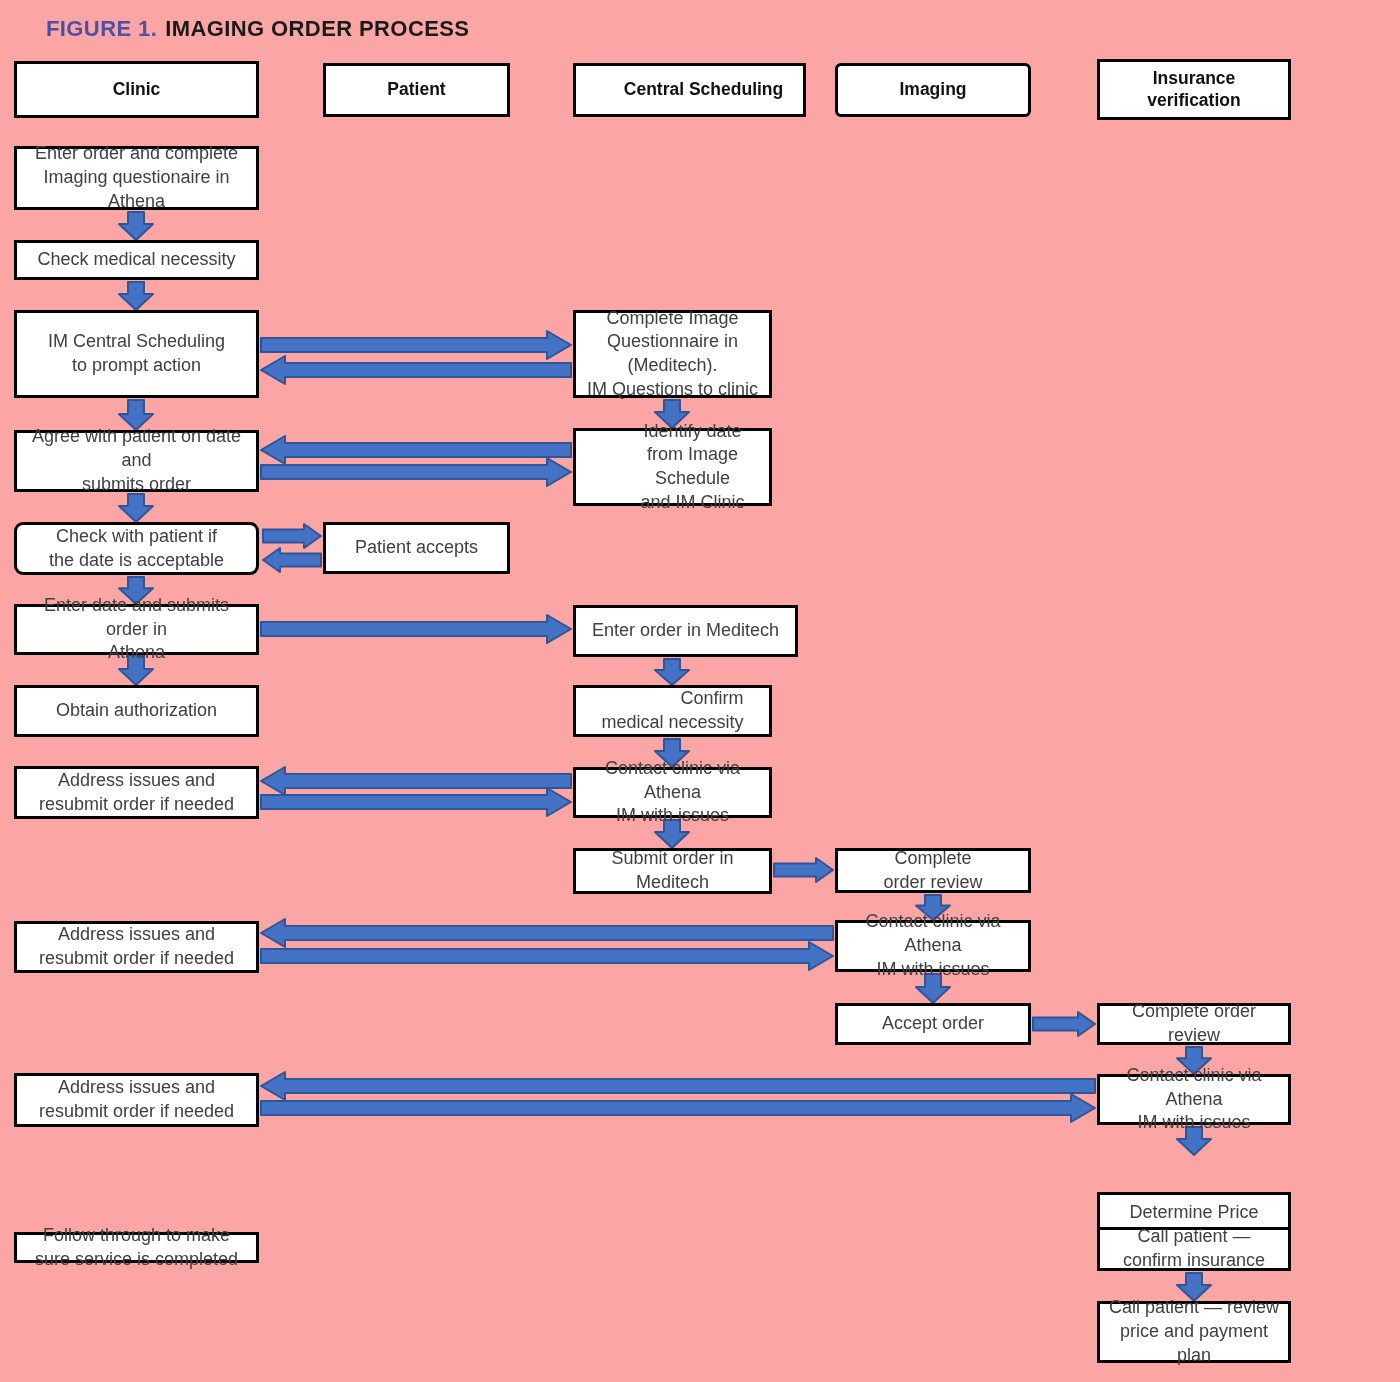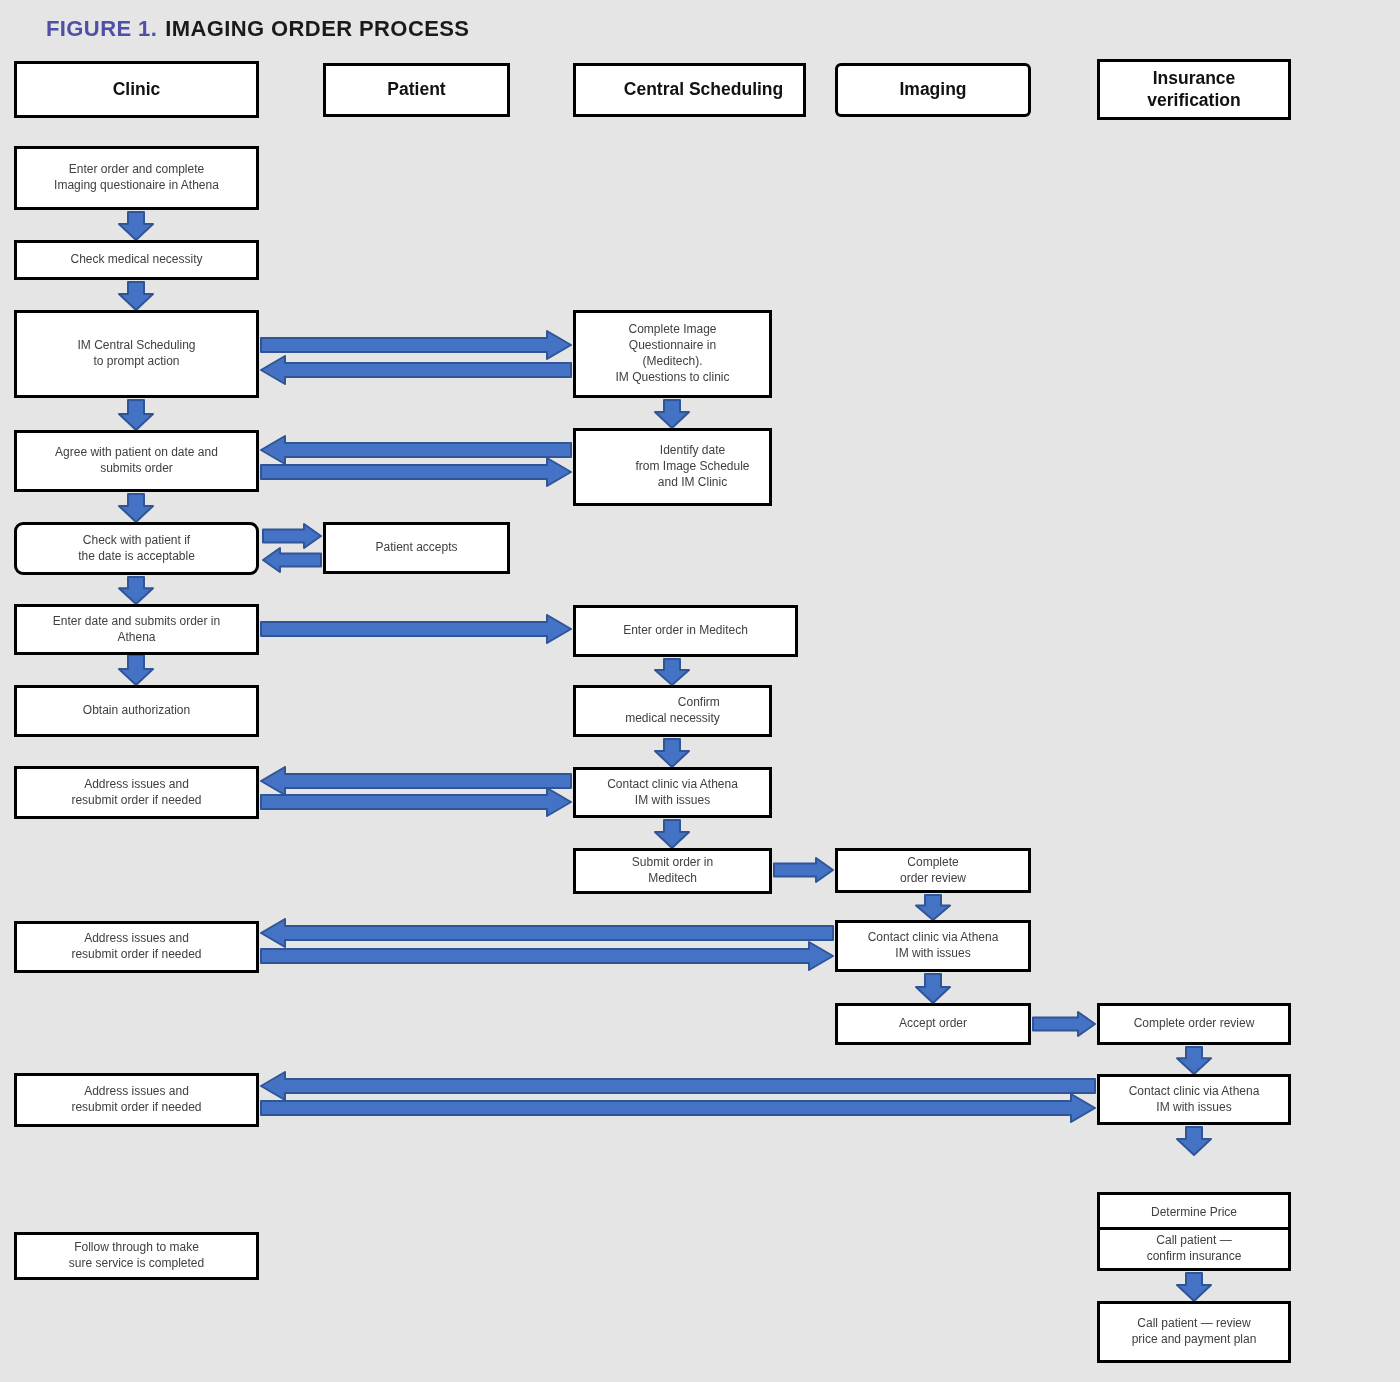--- a/index.html
+++ b/index.html
@@ -1,36 +1,36 @@
 <!DOCTYPE html>
 <html><head>
 <meta charset="utf-8">
 <style>
   html,body{margin:0;padding:0;background:#ffffff;}
   #canvas{
     position:relative;
     width:1400px;height:1382px;
-    background:#e5e5e5;
+    background:#fca5a5;
     font-family:"Liberation Sans", sans-serif;
     overflow:hidden;
   }
   .fig-title{
     position:absolute;left:46px;top:16px;
     font-size:22px;font-weight:bold;letter-spacing:.4px;
     color:#1a1a1a;white-space:nowrap;
   }
   .fig-title .prefix{color:#4f4fa5;margin-right:8px;}
   .box{
     position:absolute;
     border:3px solid #000000;
     background:#ffffff;
     display:flex;align-items:center;justify-content:center;
     text-align:center;
     color:#404040;
-    font-size:12px;line-height:1.32;
+    font-size:18px;line-height:1.32;
     white-space:pre-line;
     box-sizing:border-box;
     padding:2px 4px;
   }
   .box.header{
     font-weight:bold;color:#111111;font-size:17.5px;line-height:1.25;
   }
   #arrow-layer{position:absolute;left:0;top:0;width:1400px;height:1382px;}
 </style>
 </head>
@@ -91,21 +91,21 @@
 the date is acceptable</div>
       <div class="box" style="left: 14px; top: 604px; width: 245px; height: 51px; border-color: rgb(0, 0, 0); color: rgb(64, 64, 64);">Enter date and submits order in
 Athena</div>
       <div class="box" style="left: 14px; top: 685px; width: 245px; height: 52px; border-color: rgb(0, 0, 0); color: rgb(64, 64, 64);">Obtain authorization</div>
       <div class="box" style="left: 14px; top: 766px; width: 245px; height: 53px; border-color: rgb(0, 0, 0); color: rgb(64, 64, 64);">Address issues and
 resubmit order if needed</div>
       <div class="box" style="left: 14px; top: 921px; width: 245px; height: 52px; border-color: rgb(0, 0, 0); color: rgb(64, 64, 64);">Address issues and
 resubmit order if needed</div>
       <div class="box" style="left: 14px; top: 1073px; width: 245px; height: 54px; border-color: rgb(0, 0, 0); color: rgb(64, 64, 64);">Address issues and
 resubmit order if needed</div>
-      <div class="box" style="left: 14px; top: 1232px; width: 245px; height: 48px; border-color: rgb(0, 0, 0); color: rgb(64, 64, 64);">Follow through to make
+      <div class="box" style="left: 14px; top: 1232px; width: 245px; height: 31px; border-color: rgb(0, 0, 0); color: rgb(64, 64, 64);">Follow through to make
 sure service is completed</div>
       <div class="box" style="left: 323px; top: 522px; width: 187px; height: 52px; border-color: rgb(0, 0, 0); color: rgb(64, 64, 64);">Patient accepts</div>
       <div class="box" style="left: 573px; top: 310px; width: 199px; height: 88px; border-color: rgb(0, 0, 0); color: rgb(64, 64, 64);">Complete Image
 Questionnaire in
 (Meditech).
 IM Questions to clinic</div>
       <div class="box" style="left: 573px; top: 428px; width: 199px; height: 78px; border-color: rgb(0, 0, 0); color: rgb(64, 64, 64); padding-left: 44px;">Identify date
 from Image Schedule
 and IM Clinic</div>
       <div class="box" style="left: 573px; top: 605px; width: 225px; height: 52px; border-color: rgb(0, 0, 0); color: rgb(64, 64, 64); text-align: center;">Enter order in Meditech</div>

